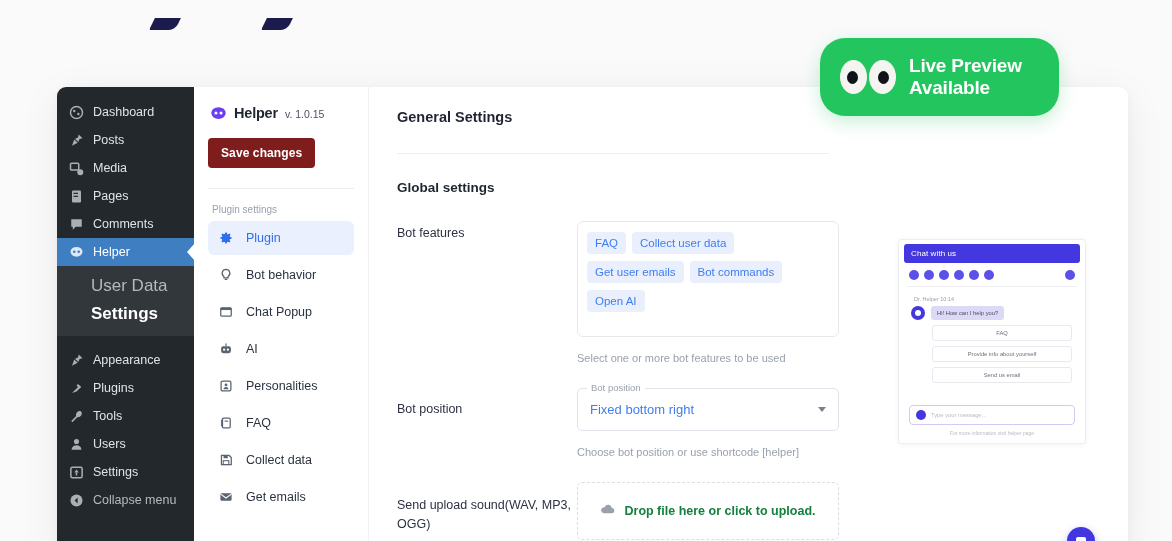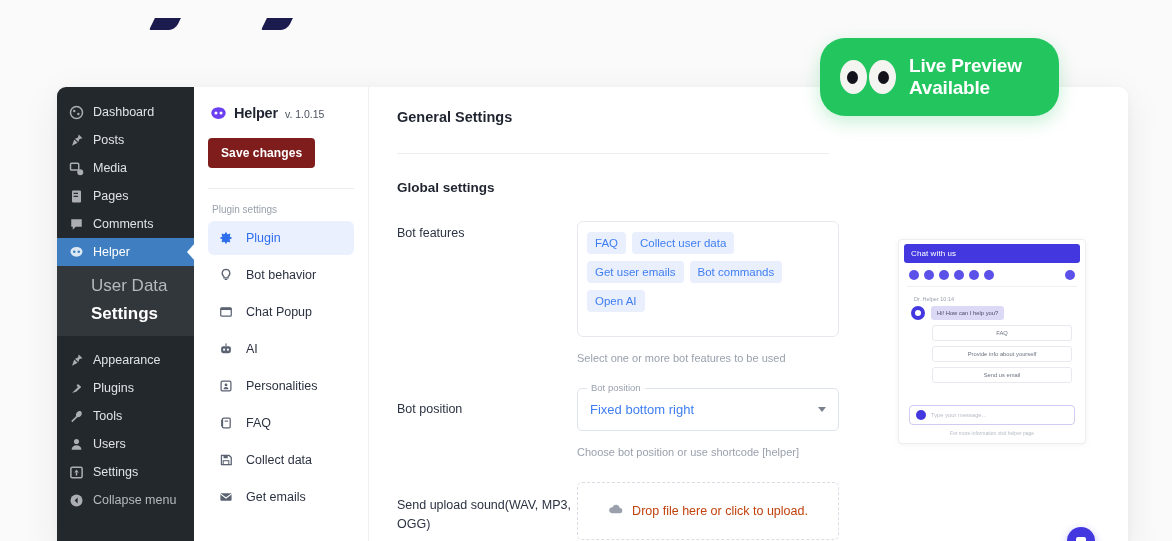--- a/index.html
+++ b/index.html
@@ -109,21 +109,21 @@
   .select-value { font-size:13px; color:#3f7ef0; flex:1; }
   .select-legend {
     position:absolute; top:-6px; left:10px; background:#fff; padding:0 4px;
     font-size:9.5px; color:#9aa1ad;
   }
   .caret { width:0; height:0; border-left:4.5px solid transparent; border-right:4.5px solid transparent; border-top:5px solid #7a8290; }
 
   .dropzone {
     border:1px dashed #d9dde4; border-radius:5px; height:58px;
     display:flex; align-items:center; justify-content:center; gap:9px;
-    font-size:12.5px; color:#c2410c; cursor:pointer;
+    font-size:12.5px; color:#15803d; cursor:pointer;font-weight:bold;
   }
   .dropzone svg { width:15px; height:15px; fill:#9aa1ad; }
 
   
   .chat-preview {
     position:absolute; right:42px; top:152px; width:188px;
     background:#fff; border:1px solid #eceef2; border-radius:4px;
     box-shadow:0 1px 6px rgba(0,0,0,.05); padding:4px 5px 7px 5px;
   }
   .chat-header {

